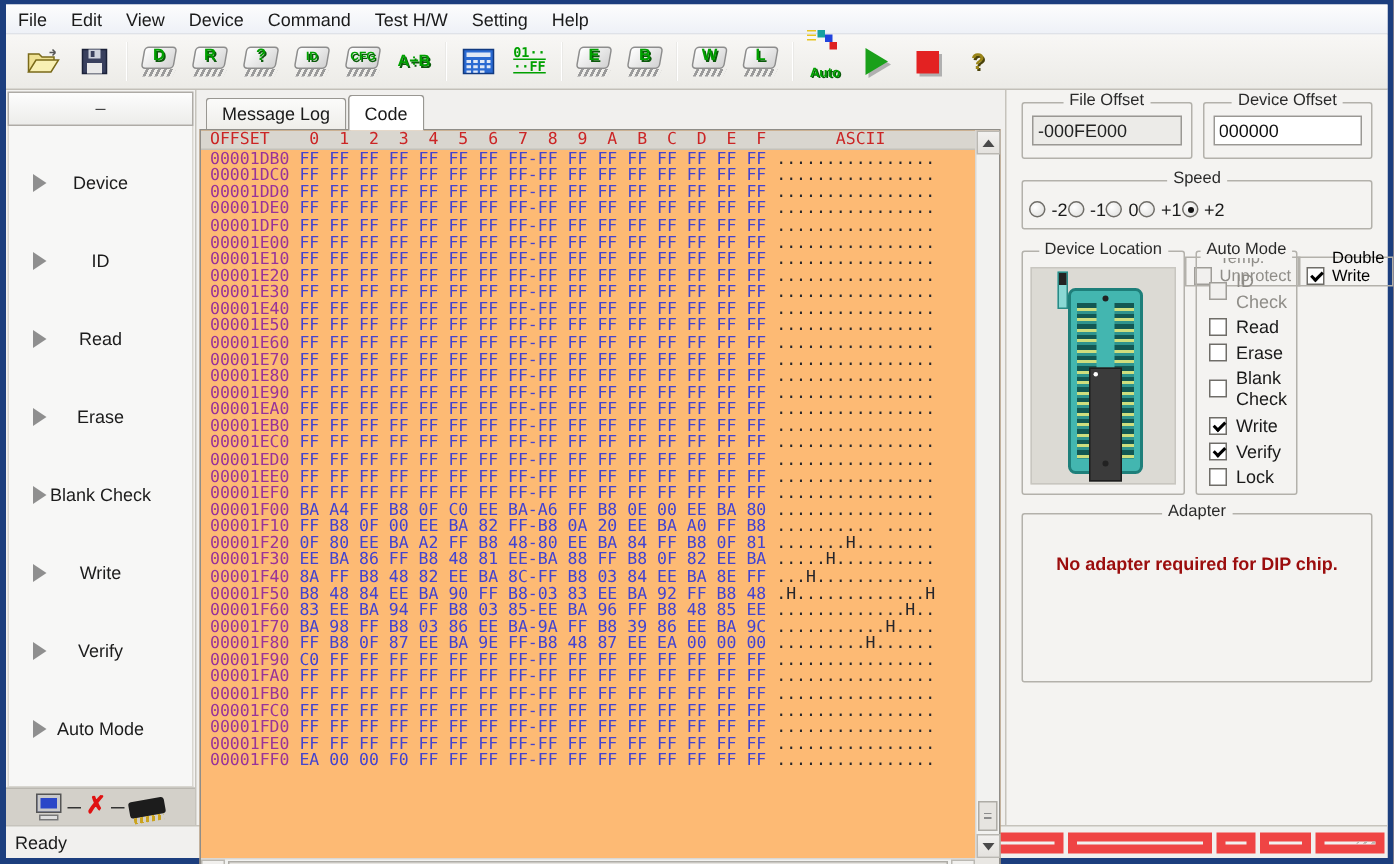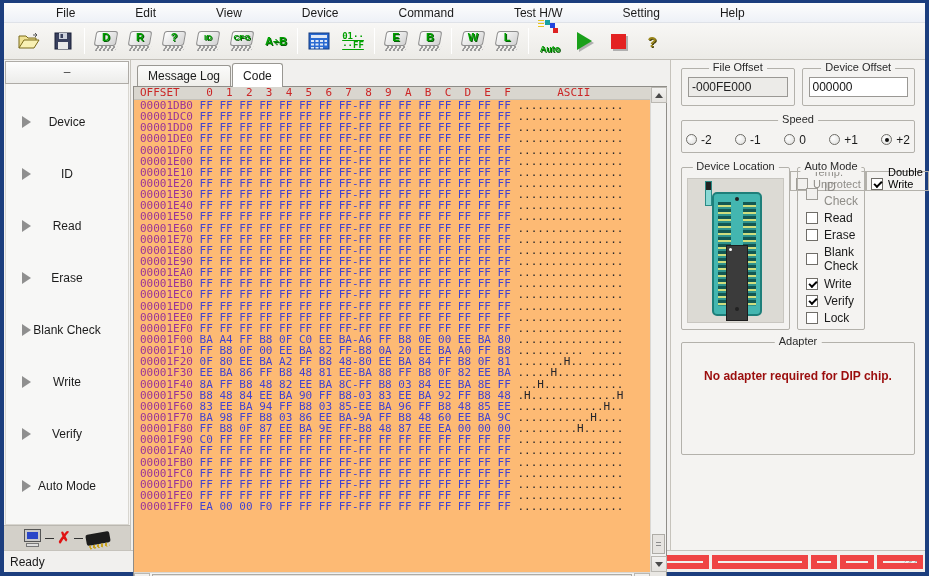--- a/index.html
+++ b/index.html
@@ -5,21 +5,21 @@
   * { margin:0; padding:0; box-sizing:border-box; }
   html,body { width:929px; height:576px; }
   body { font-family:"Liberation Sans", sans-serif; background:#15306b; overflow:hidden; }
 
   .window { width:929px; height:576px; border:4px solid #1c3e7e; border-top-width:3px;
             background:#f1f0ee; display:flex; flex-direction:column; }
 
   
   .menubar { height:20px; background:linear-gradient(#fdfdfd,#eef1f7); border-bottom:1px solid #dfe2e8;
              display:flex; align-items:center; font-size:12px; color:#1a1a1a; flex:none; }
-  .menu-item { padding:2px 8px; cursor:default;margin-left:44px; }
+  .menu-item { padding:2px 8px; cursor:default; }
 
   
   .toolbar { height:37px; background:linear-gradient(#f8f7f5,#ecebe7); border-bottom:1px solid #c2bfb8;
              display:flex; align-items:center; padding-left:8px; flex:none; }
   .tb-btn { width:34px; height:30px; display:flex; align-items:center; justify-content:center;
             position:relative; border:1px solid transparent; }
   .tb-sep { width:1px; height:26px; background:#b6b3ac; border-right:1px solid #ffffff; margin:0 4px; }
 
   .chipico { width:26px; height:22px; position:relative; }
   .chipico .body { position:absolute; left:2px; top:1px; right:2px; bottom:6px;
@@ -140,21 +140,21 @@
                      background:#f4f3f1; padding:0 4px; font-size:11px; color:#2a2a2a; white-space:nowrap; }
 
   .offsets { display:flex; gap:7px; margin-top:4px; }
   .offgroup { flex:1; height:38px; padding:8px 6px 0 6px; }
   .offfield { width:100%; height:20px; border:1px solid #9a9894; font-size:12px; padding:0 3px;
               font-family:"Liberation Sans",sans-serif; }
   .offfield.dim { background:#ecebe8; color:#222; }
   .offfield.lite { background:#ffffff; color:#111; }
 
   .speedgroup { margin-top:14px; height:33px; display:flex; align-items:center;
-                justify-content:space-between; padding:6px 4px 0 4px; }
+                justify-content:flex-start; padding:6px 4px 0 4px; }
   .radio-opt { display:flex; align-items:center; gap:4px; font-size:12px; color:#1a1a1a; }
   .rb { position:relative; width:11px; height:11px; border-radius:50%; border:1px solid #6f6d68;
         background:radial-gradient(circle at 35% 35%, #ffffff, #dcdcda); }
   .radio-opt.on .rb::after { content:''; position:absolute; left:3px; top:3px; width:4px; height:4px;
                              border-radius:50%; background:#111; }
 
   .midrow { display:flex; gap:6px; margin-top:14px; }
   .midcol { width:110px; display:flex; flex-direction:row; }
   .locgroup { height:163px; padding:10px 5px 5px 5px; }
   .socket-img { width:97px; height:145px; margin:0 auto; background:#dcdad4; border:1px solid #c8c6c0;
@@ -538,21 +538,21 @@
 
                 <div class="hexrow">
                   <span class="ho">00001F50</span><span class="hh">B8 48 84 EE BA 90 FF B8-03 83 EE BA 92 FF B8 48</span><span class="ha">.H.............H</span>
                 </div>
 
                 <div class="hexrow">
                   <span class="ho">00001F60</span><span class="hh">83 EE BA 94 FF B8 03 85-EE BA 96 FF B8 48 85 EE</span><span class="ha">.............H..</span>
                 </div>
 
                 <div class="hexrow">
-                  <span class="ho">00001F70</span><span class="hh">BA 98 FF B8 03 86 EE BA-9A FF B8 48 60 EE BA 9C</span><span class="ha">...........H....</span>
+                  <span class="ho">00001F70</span><span class="hh">BA 98 FF B8 03 86 EE BA-9A FF B8 39 86 EE BA 9C</span><span class="ha">...........H....</span>
                 </div>
 
                 <div class="hexrow">
                   <span class="ho">00001F80</span><span class="hh">FF B8 0F 87 EE BA 9E FF-B8 48 87 EE EA 00 00 00</span><span class="ha">.........H......</span>
                 </div>
 
                 <div class="hexrow">
                   <span class="ho">00001F90</span><span class="hh">C0 FF FF FF FF FF FF FF-FF FF FF FF FF FF FF FF</span><span class="ha">................</span>
                 </div>
 

